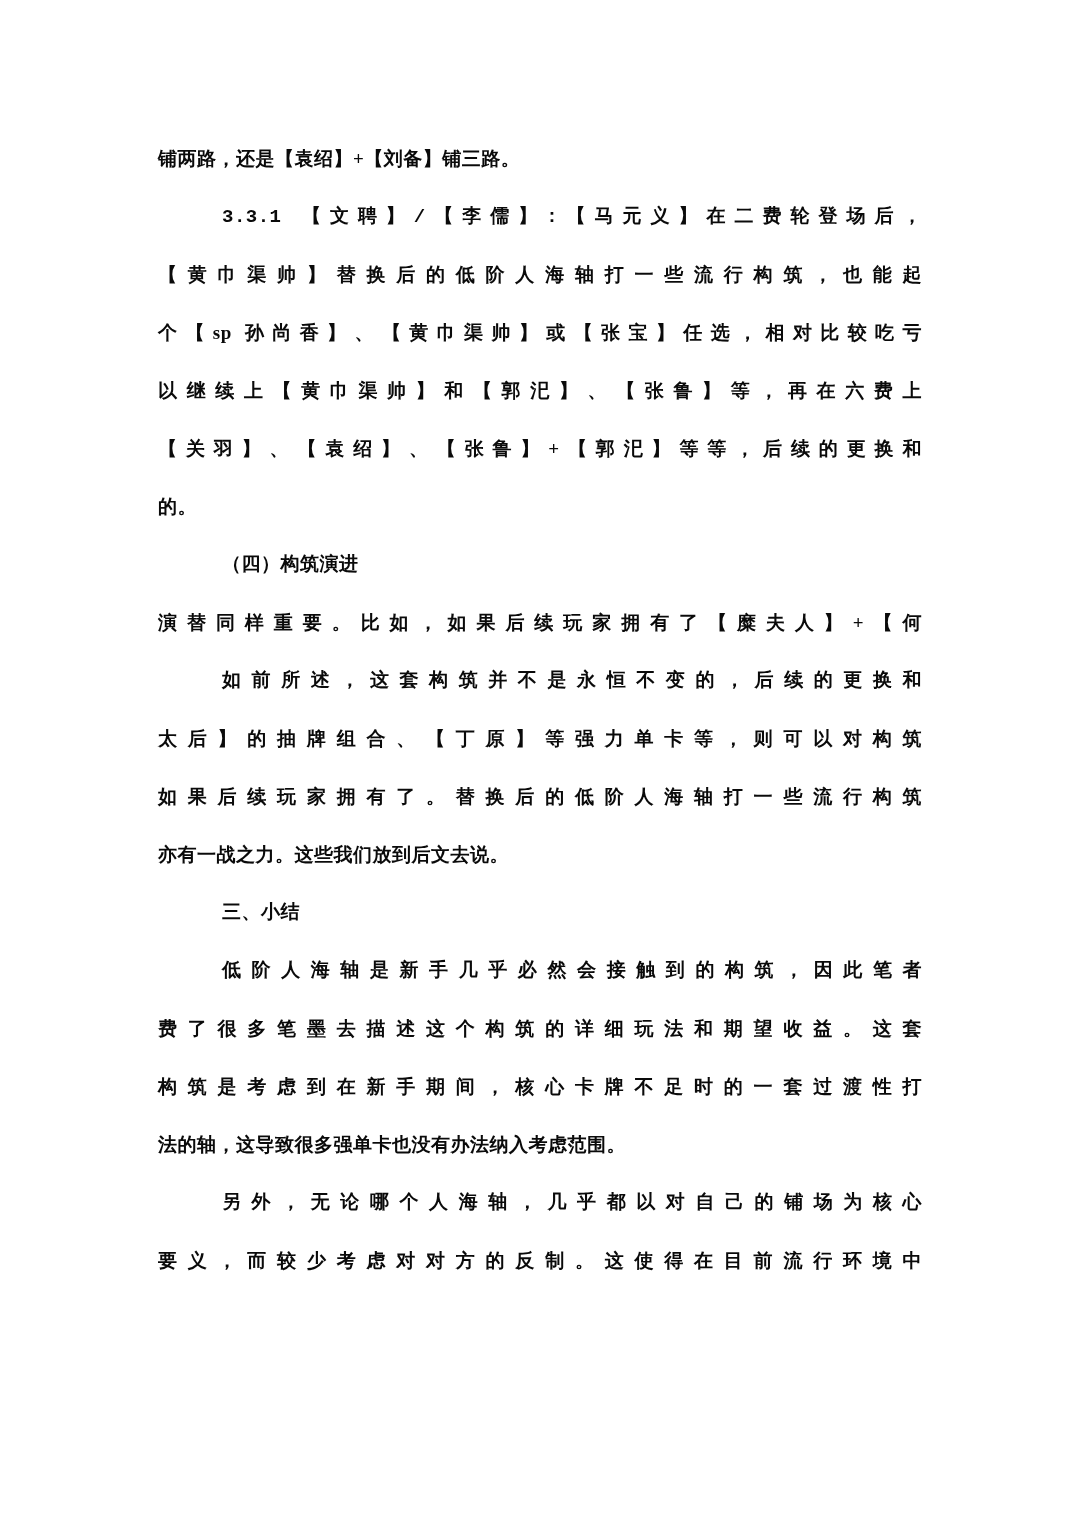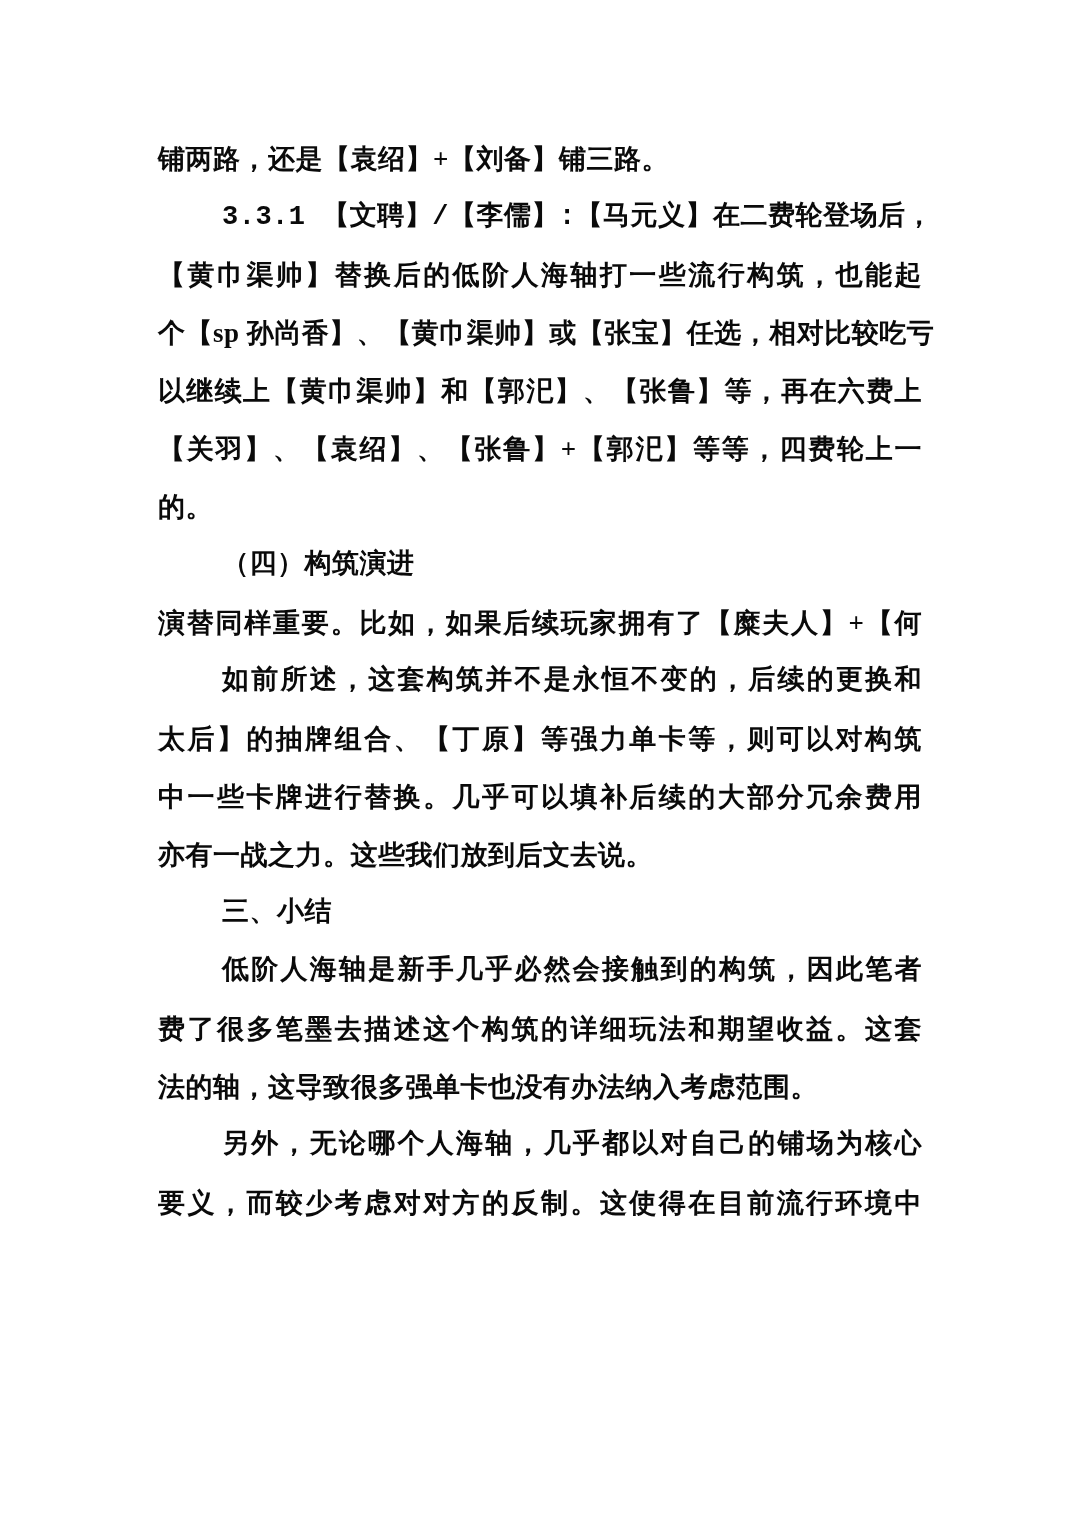--- a/index.html
+++ b/index.html
@@ -21,21 +21,21 @@
     top: 130px;
     width: 764px;
   }
   .para {
     margin: 0;
     padding: 0;
   }
   .line {
     height: 58px;
     line-height: 58px;
-    font-size: 27px;
+    font-size: 19px;
     font-weight: 700;
     white-space: nowrap;
     text-align: justify;
     text-align-last: justify;
     letter-spacing: 0.5px;
   }
   .line.end {
     text-align: left;
     text-align-last: left;
   }
@@ -51,43 +51,44 @@
 
   <div class="para">
     <div class="line end">铺两路，还是【袁绍】+【刘备】铺三路。</div>
   </div>
 
   <div class="para">
     <div class="line ind">3.3.1 【文聘】/【李儒】:【马元义】在二费轮登场后，</div>
     <div class="line">【黄巾渠帅】替换后的低阶人海轴打一些流行构筑，也能起</div>
     <div class="line">个【sp 孙尚香】、【黄巾渠帅】或【张宝】任选，相对比较吃亏</div>
     <div class="line">以继续上【黄巾渠帅】和【郭汜】、【张鲁】等，再在六费上</div>
-    <div class="line">【关羽】、【袁绍】、【张鲁】+【郭汜】等等，四费轮上一</div>
+    <div class="line">【关羽】、【袁绍】、【张鲁】+【郭汜】等等，后续的更换和</div>
     <div class="line end">的。</div>
   </div>
 
   <div class="para">
     <div class="line ind end">（四）构筑演进</div>
   </div>
 
   <div class="para">
     <div class="line">演替同样重要。比如，如果后续玩家拥有了【糜夫人】+【何</div>
     <div class="line ind">如前所述，这套构筑并不是永恒不变的，后续的更换和</div>
     <div class="line">太后】的抽牌组合、【丁原】等强力单卡等，则可以对构筑</div>
-    <div class="line">中一些卡牌进行替换。几乎可以填补后续的大部分冗余费用</div>
+    <div class="line">如果后续玩家拥有了。替换后的低阶人海轴打一些流行构筑</div>
     <div class="line end">亦有一战之力。这些我们放到后文去说。</div>
   </div>
 
   <div class="para">
     <div class="line ind end">三、小结</div>
   </div>
 
   <div class="para">
     <div class="line ind">低阶人海轴是新手几乎必然会接触到的构筑，因此笔者</div>
     <div class="line">费了很多笔墨去描述这个构筑的详细玩法和期望收益。这套</div>
+    <div class="line">构筑是考虑到在新手期间，核心卡牌不足时的一套过渡性打</div>
     <div class="line end">法的轴，这导致很多强单卡也没有办法纳入考虑范围。</div>
   </div>
 
   <div class="para">
     <div class="line ind">另外，无论哪个人海轴，几乎都以对自己的铺场为核心</div>
     <div class="line">要义，而较少考虑对对方的反制。这使得在目前流行环境中</div>
   </div>
 
 </div>
 

